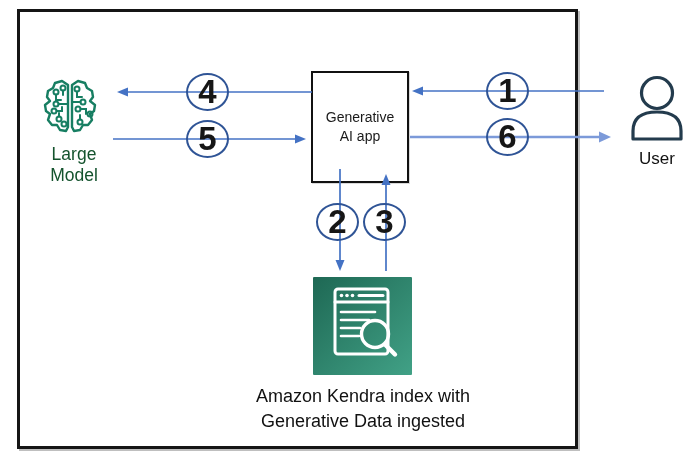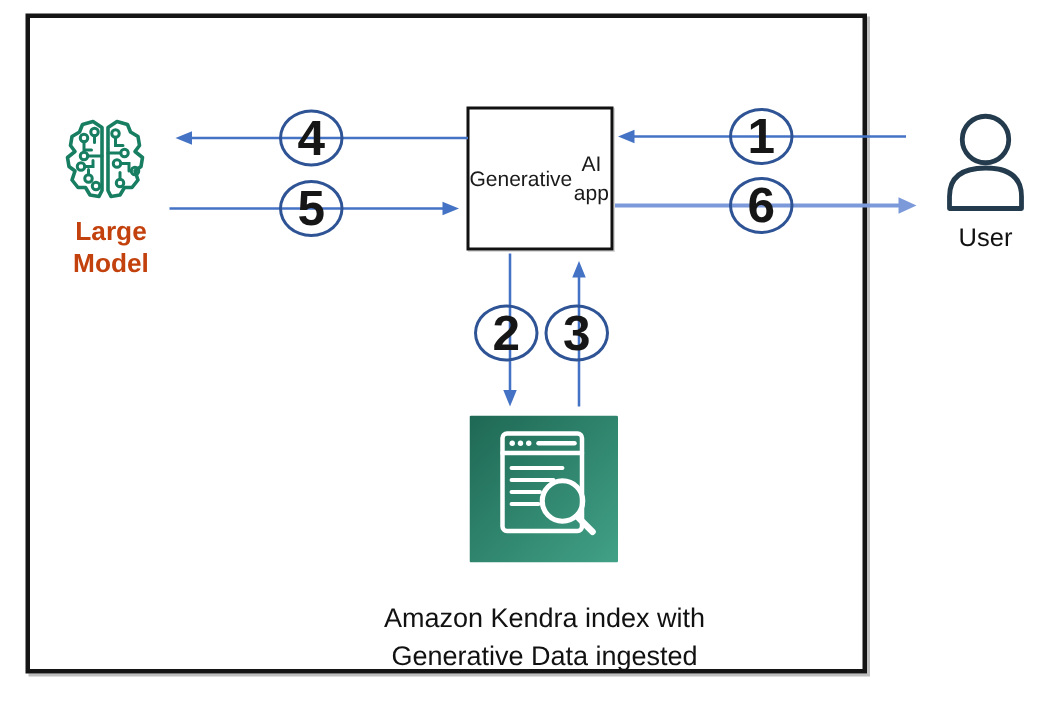--- a/index.html
+++ b/index.html
@@ -17,56 +17,54 @@
     left: 17px; top: 9px;
     width: 561px; height: 440px;
     border: 3px solid #151515;
     background: #ffffff;
     box-shadow: 2px 2px 0 rgba(0,0,0,0.25);
     z-index: 1;
   }
   .node { position: absolute; z-index: 2; }
   .app-box {
     left: 311px; top: 71px;
-    width: 98px; height: 96px;
+    width: 98px; height: 112px;
     border: 2.2px solid #111111;
     background: #ffffff;
     display: flex;
-    flex-direction: row;
+    flex-direction: column;
     align-items: center;
     justify-content: center;
     box-shadow: 1px 1px 0 rgba(0,0,0,0.15);
   }
   .app-box .line {
     font-size: 14px;
     line-height: 19px;
     color: #1a1a1a;
     text-align: center;
   }
   .llm-icon { left: 42px; top: 78px; width: 56px; height: 58px; }
   .llm-label {
     left: 14px; top: 144px; width: 120px;
     text-align: center;
     font-size: 17.5px; line-height: 21px;
-    color: #c2410c;
-    font-weight: bold;
+    color: #14532d;
   }
   .user-icon { left: 627px; top: 72px; width: 60px; height: 72px; }
   .user-label {
     left: 617px; top: 149px; width: 80px;
     text-align: center;
     font-size: 17px; color: #111111;
   }
   .kendra-icon { left: 313px; top: 277px; width: 99px; height: 98px; }
   .kendra-label {
     left: 223px; top: 384px; width: 280px;
     text-align: center;
     font-size: 18px; line-height: 25px;
     color: #111111;
-    margin-top: 16px;
   }
   .arrow-layer {
     position: absolute;
     left: 0; top: 0;
     width: 691px; height: 470px;
     z-index: 3;
     pointer-events: none;
   }
   .step-circle {
     position: absolute;

